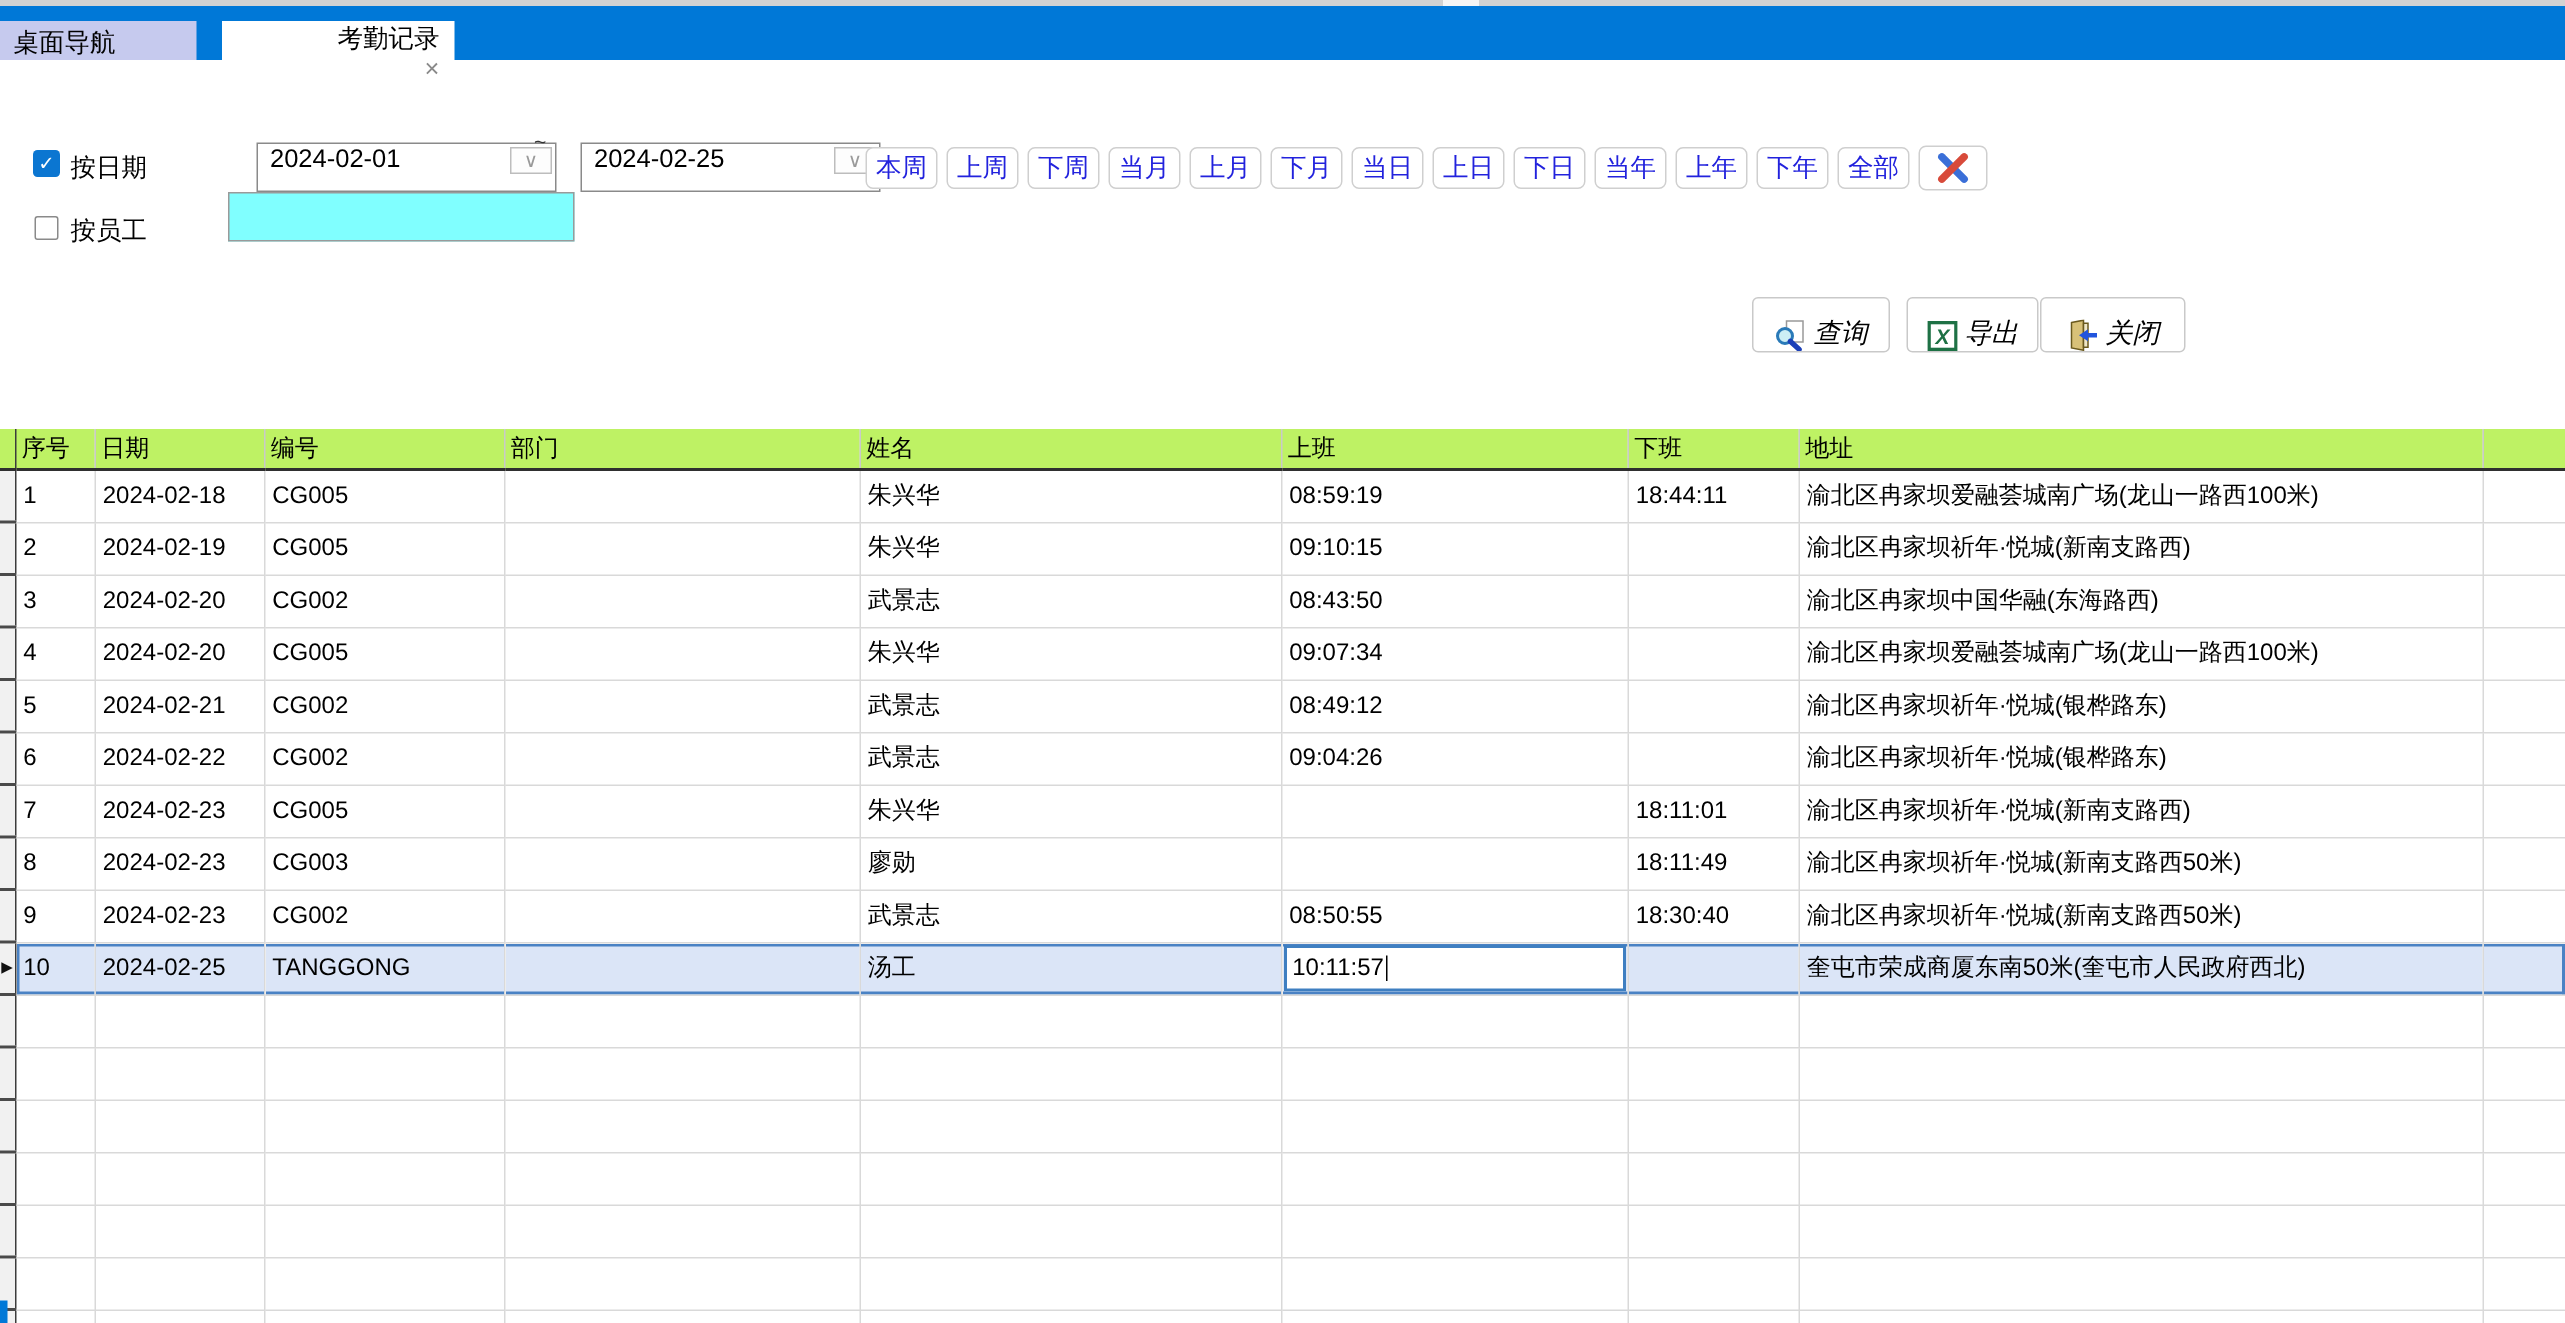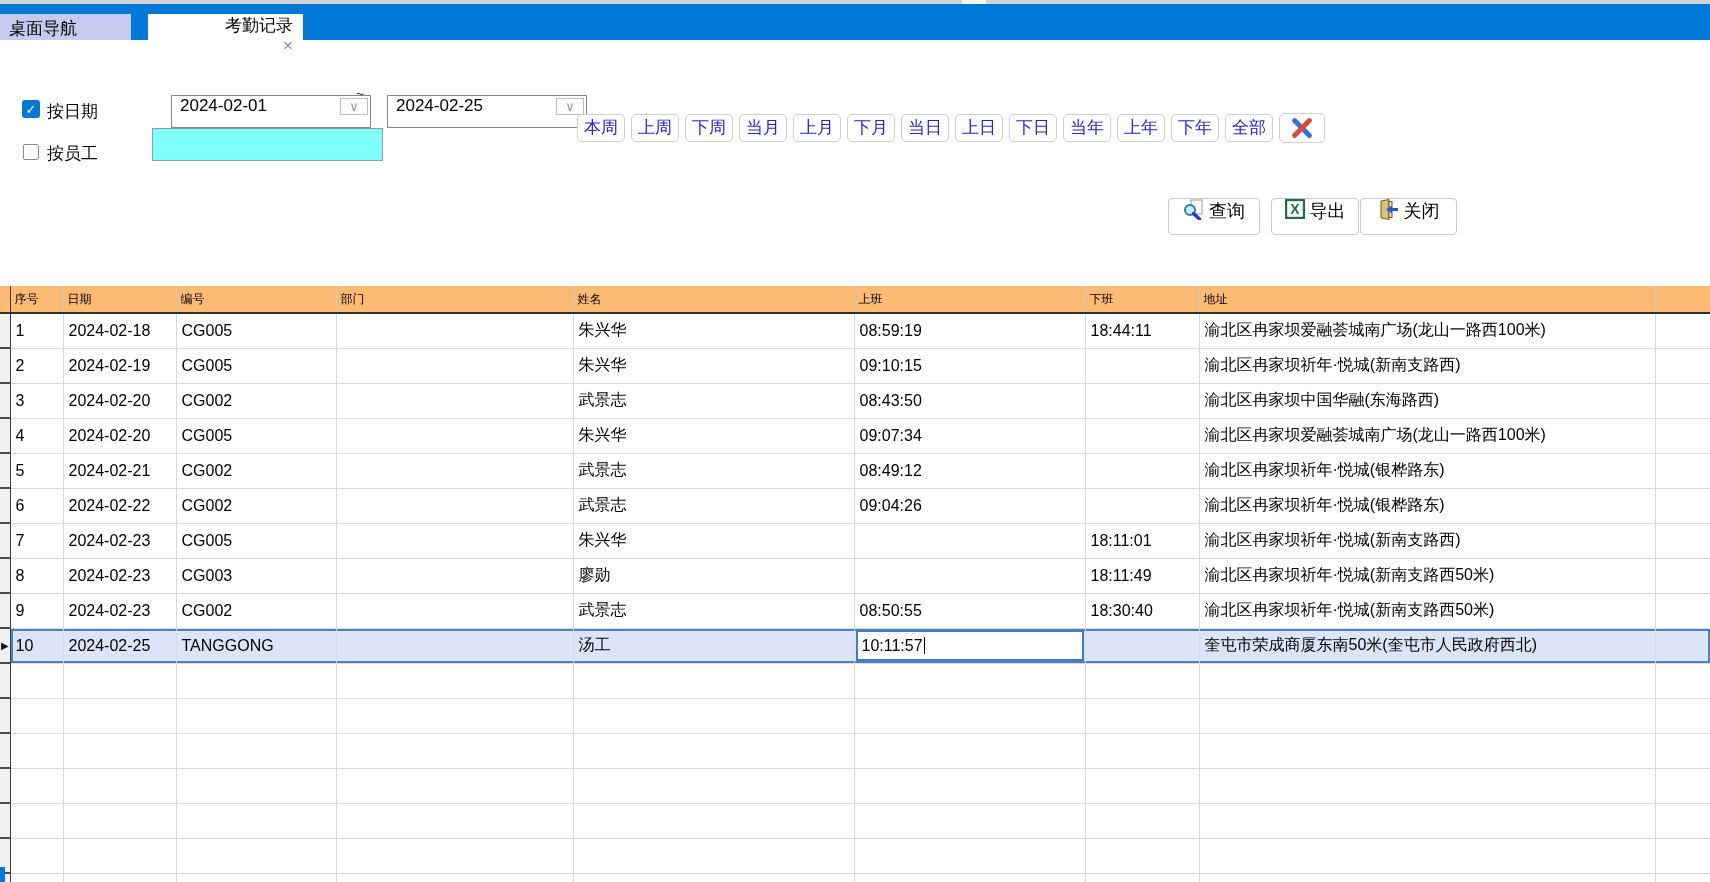--- a/index.html
+++ b/index.html
@@ -23,33 +23,33 @@
   .cb-label{position:absolute;font-size:17px;color:#000;}
   .lbl-date{left:47px;top:100px;}
   .lbl-emp{left:47px;top:142px;}
   .combo{position:absolute;top:95px;width:200px;height:33px;background:#fff;border:1px solid #8a8a8a;display:flex;align-items:flex-start;margin-left:19px;}
   .combo-from{left:152px;}
   .combo-to{left:368px;}
   .combo-val{flex:1;display:flex;align-items:center;padding-left:8px;font-size:17px;color:#000;}
   .combo-arrow{width:28px;margin:2px;border:1px solid #bdbdbd;background:#fdfdfd;color:#9a9a9a;display:flex;align-items:center;justify-content:center;font-size:13px;}
   .tilde{position:absolute;left:356px;top:86px;font-size:14px;color:#333;}
   .empbox{position:absolute;left:152px;top:128px;width:231px;height:33px;background:#80ffff;border:1px solid #9a9a9a;font-size:17px;padding:0 6px;font-family:inherit;}
-  .quickrow{position:absolute;left:577px;top:97px;display:flex;gap:6px;align-items:center;margin-top:16px;}
+  .quickrow{position:absolute;left:577px;top:97px;display:flex;gap:6px;align-items:center;}
   .qbtn{border:1px solid #cfcfcf;border-radius:5px;background:#fff;color:#2222dd;font-size:17px;padding:3px 6px;line-height:1.15;height:28px;font-family:inherit;cursor:default;white-space:nowrap;}
   .toolbtn{border:1px solid #cfcfcf;border-radius:5px;background:#fff;width:46px;height:30px;display:flex;align-items:center;justify-content:center;}
 
   
-  .abtn{position:absolute;top:198px;height:37px;background:#fff;border:1px solid #c9c9c9;border-radius:4px;display:flex;align-items:flex-start;justify-content:center;gap:5px;font-size:18px;color:#000;font-family:inherit;cursor:default;}
+  .abtn{position:absolute;top:198px;height:37px;background:#fff;border:1px solid #c9c9c9;border-radius:4px;display:flex;align-items:flex-end;justify-content:center;gap:5px;font-size:18px;color:#000;font-family:inherit;cursor:default;font-style:italic;}
   .abtn-query{left:1168px;width:92px;}
   .abtn-export{left:1271px;width:88px;}
   .abtn-close{left:1360px;width:97px;}
 
   
   table.grid{position:absolute;left:0;top:286px;width:1710px;border-collapse:collapse;table-layout:fixed;font-size:16px;color:#000;}
-  table.grid th{background:#fdba74;border-right:1px solid #c9c9c9;border-bottom:2px solid #2f2f2f;font-weight:normal;text-align:left;padding:2px 4px;height:27px;font-size:12px;}
+  table.grid th{background:#bef264;border-right:1px solid #c9c9c9;border-bottom:2px solid #2f2f2f;font-weight:normal;text-align:left;padding:2px 4px;height:27px;font-size:16px;}
   table.grid th.strip{border-right:1px solid #3c3c3c;}
   table.grid th.col-fill{border-right:none;}
   table.grid td{background:#fff;border-right:1px solid #d9d9d9;border-bottom:1px solid #d9d9d9;padding:2px 5px;height:35px;overflow:hidden;white-space:nowrap;}
   table.grid td.strip{background:#f1f1f1;border-right:1px solid #3c3c3c;border-bottom:2px solid #4a4a4a;padding:0;text-align:center;font-size:10px;color:#111;}
   table.grid td.col-fill{border-right:none;}
   tr.selected td{background:#dbe5f7;box-shadow:inset 0 2px 0 #4a82c4, inset 0 -2px 0 #4a82c4;}
   tr.selected td.col-seq{box-shadow:inset 2px 0 0 #4a82c4, inset 0 2px 0 #4a82c4, inset 0 -2px 0 #4a82c4;}
   tr.selected td.col-fill{box-shadow:inset -2px 0 0 #4a82c4, inset 0 2px 0 #4a82c4, inset 0 -2px 0 #4a82c4;}
   tr.selected td.strip{background:#f1f1f1;box-shadow:none;}
   td.editcell{padding:0 !important;}

